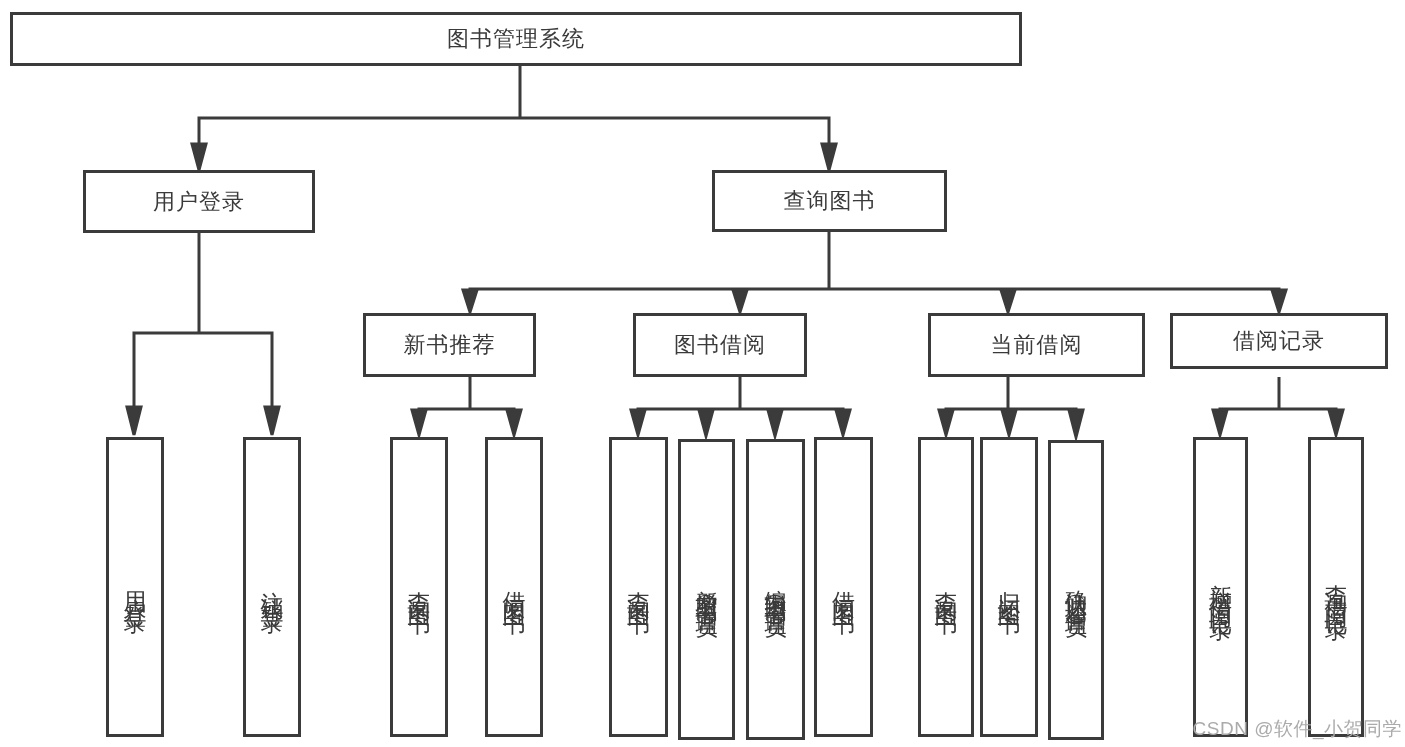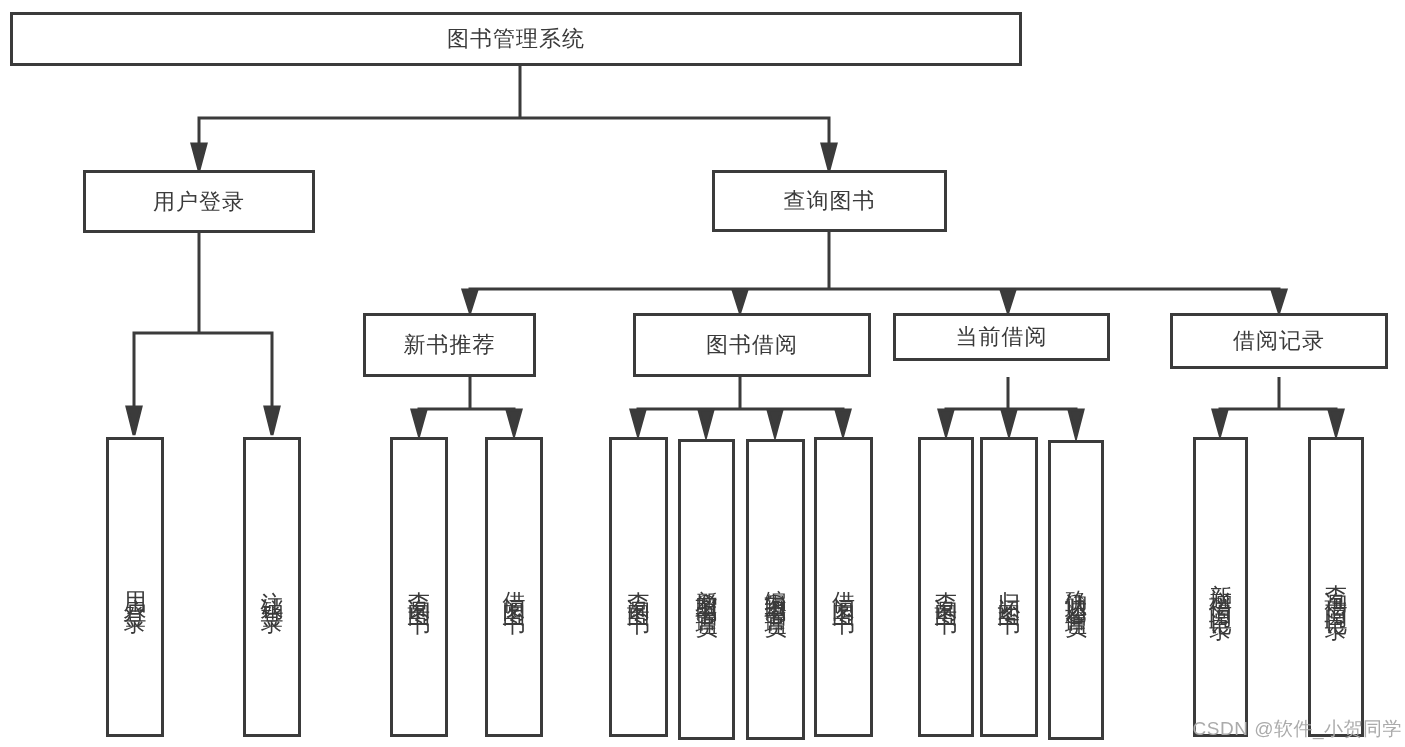--- a/index.html
+++ b/index.html
@@ -116,22 +116,22 @@
       </g>
     </g>
   </svg>
 
   <div class="node h" style="left:10px;top:12px;width:1012px;height:54px">图书管理系统</div>
 
   <div class="node h" style="left:83px;top:170px;width:232px;height:63px">用户登录</div>
   <div class="node h" style="left:712px;top:170px;width:235px;height:62px">查询图书</div>
 
   <div class="node h" style="left:363px;top:313px;width:173px;height:64px">新书推荐</div>
-  <div class="node h" style="left:633px;top:313px;width:238px;height:64px">图书借阅</div>
-  <div class="node h" style="left:893px;top:313px;width:217px;height:48px">当前借阅</div>
+  <div class="node h" style="left:633px;top:313px;width:174px;height:64px">图书借阅</div>
+  <div class="node h" style="left:928px;top:313px;width:217px;height:64px">当前借阅</div>
   <div class="node h" style="left:1170px;top:313px;width:218px;height:56px">借阅记录</div>
 
   <div class="node v" style="left:106px;top:437px;width:58px;height:300px">用户登录</div>
   <div class="node v" style="left:243px;top:437px;width:58px;height:300px">注销登录</div>
 
   <div class="node v" style="left:390px;top:437px;width:58px;height:300px">查询图书</div>
   <div class="node v" style="left:485px;top:437px;width:58px;height:300px">借阅图书</div>
 
   <div class="node v" style="left:609px;top:437px;width:59px;height:300px">查询图书</div>
   <div class="node v long" style="left:678px;top:439px;width:57px;height:301px">新增图书（管理员）</div>

